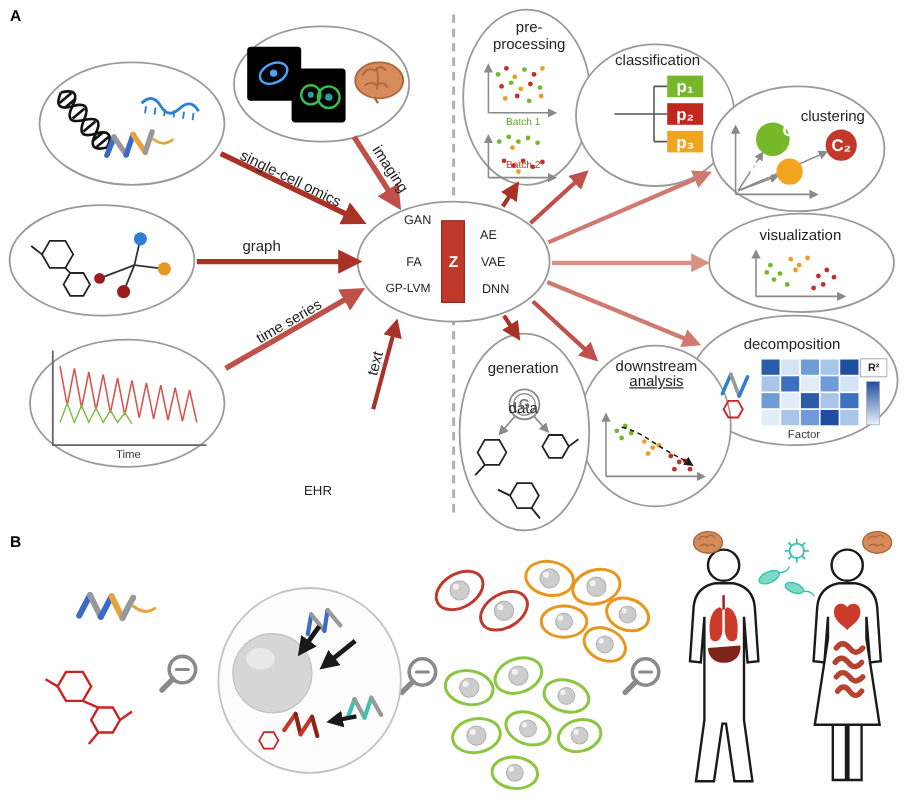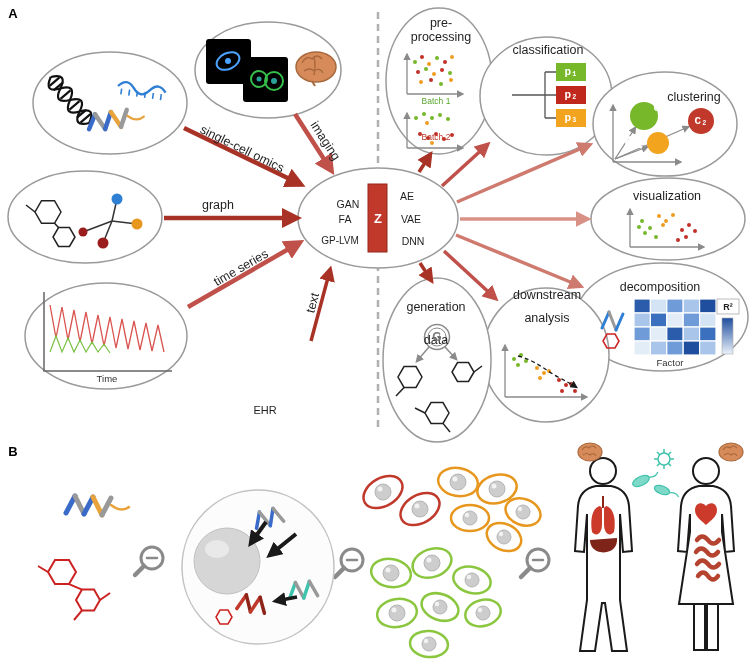--- a/index.html
+++ b/index.html
@@ -3,21 +3,21 @@
 <meta charset="utf-8">
 <style>
   html,body{margin:0;padding:0;background:#fff;}
   .canvas{position:relative;width:753px;height:664px;background:#fff;overflow:hidden;
           font-family:"Liberation Sans",sans-serif;}
   .canvas svg{position:absolute;left:0;top:0;}
   .lbl{position:absolute;transform:translate(-50%,-50%);white-space:nowrap;color:#1f1f1f;
        line-height:1;font-family:"Liberation Sans",sans-serif;}
   .panel{font-size:13px;font-weight:bold;color:#000;}
   .title{font-size:12.5px;color:#1f1f1f;}
-  .small{font-size:11px;color:#222;font-family:Liberation Mono, monospace;}
+  .small{font-size:14px;color:#222;}
   .tiny{font-size:9.5px;color:#333;}
   .bold{font-weight:bold;}
   .white{color:#fff;}
   .grayg{color:#777;}
   .legend1{font-size:8.5px;color:#5aa82c;}
   .legend2{font-size:8.5px;color:#c0392b;margin-top:27px;}
   .mono{position:absolute;text-align:center;font-family:"DejaVu Sans Mono","Liberation Mono",monospace;
         font-size:7.5px;line-height:11px;color:#222;}
   .mono div{white-space:pre;}
 </style>
@@ -477,21 +477,21 @@
 <div class="lbl title" style="left:242px;top:149px;transform:translate(-50%,-50%) rotate(26deg);">single-cell omics</div>
 <div class="lbl title" style="left:325px;top:141px;transform:translate(-50%,-50%) rotate(57deg);">imaging</div>
 <div class="lbl title" style="left:218px;top:205px;">graph</div>
 <div class="lbl title" style="left:241px;top:268px;transform:translate(-50%,-50%) rotate(-30deg);">time series</div>
 <div class="lbl title" style="left:313px;top:303px;transform:translate(-50%,-50%) rotate(-75deg);">text</div>
 
 <div class="lbl tiny" style="left:107px;top:379px;">Time</div>
 
 <div class="lbl" style="left:265px;top:410px;font-size:11px;">EHR</div>
 
-<div class="lbl" style="left:348px;top:204px;font-size:10.5px;text-align:right;">GAN</div>
+<div class="lbl" style="left:348px;top:184px;font-size:10.5px;text-align:right;">GAN</div>
 <div class="lbl" style="left:345px;top:219px;font-size:10.5px;">FA</div>
 <div class="lbl" style="left:340px;top:241px;font-size:10px;">GP-LVM</div>
 <div class="lbl bold white" style="left:378px;top:218px;font-size:13px;">Z</div>
 <div class="lbl" style="left:407px;top:196px;font-size:10.5px;">AE</div>
 <div class="lbl" style="left:411px;top:219px;font-size:10.5px;">VAE</div>
 <div class="lbl" style="left:413px;top:241px;font-size:10.5px;">DNN</div>
 
 <div class="lbl title" style="left:441px;top:23px;">pre-</div>
 <div class="lbl title" style="left:441px;top:37px;">processing</div>
 <div class="lbl legend1" style="left:436px;top:101px;">Batch 1</div>
@@ -506,20 +506,20 @@
 <div class="lbl bold white small" style="left:644px;top:108px;margin-left:16px;">C₁</div>
 <div class="lbl bold white small" style="left:701px;top:121px;">C₂</div>
 <div class="lbl bold white" style="left:634px;top:143px;font-size:16px;">C₃</div>
 
 <div class="lbl title" style="left:667px;top:196px;">visualization</div>
 
 <div class="lbl title" style="left:660px;top:287px;">decomposition</div>
 <div class="lbl bold" style="left:728px;top:307px;font-size:9px;color:#222;">R²</div>
 <div class="lbl tiny" style="left:670px;top:363px;">Factor</div>
 
-<div class="lbl title" style="left:547px;top:295px;">downstream</div>
-<div class="lbl title" style="left:547px;top:318px;">analysis</div>
+<div class="lbl title" style="left:547px;top:305px;">downstream</div>
+<div class="lbl title" style="left:547px;top:318px;text-decoration:underline;">analysis</div>
 
 <div class="lbl title" style="left:436px;top:292px;margin-top:48px;">data</div>
 <div class="lbl title" style="left:436px;top:307px;">generation</div>
 <div class="lbl bold grayg" style="left:437px;top:337px;font-size:12px;">G</div>
 
 </div>
 
 </body></html>

